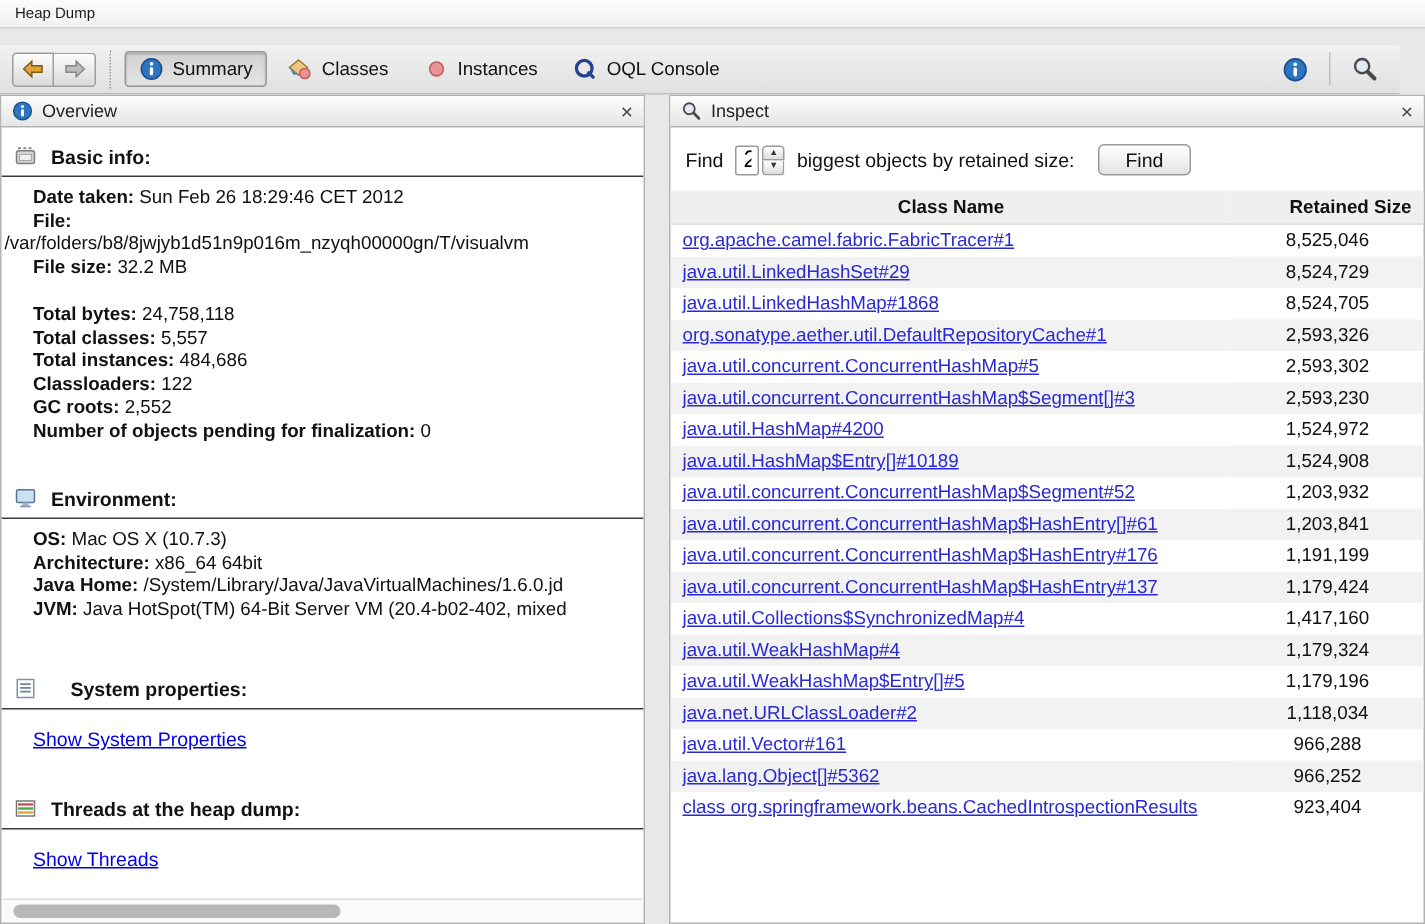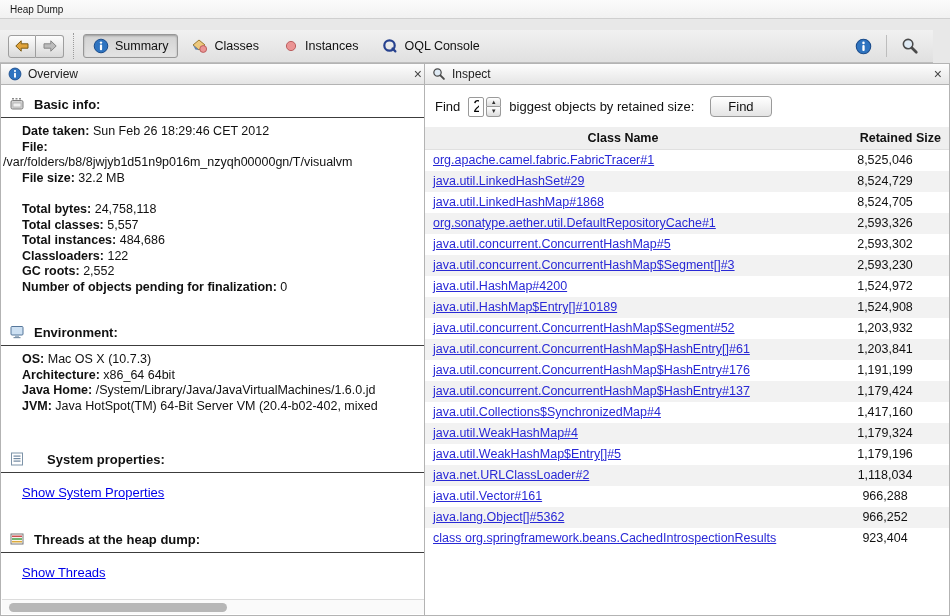--- a/index.html
+++ b/index.html
@@ -49,21 +49,21 @@
   .toolbar-right { margin-left:auto; display:flex; align-items:center; }
   .iconbtn { width:30px; height:24px; display:flex; align-items:center; justify-content:center; }
   .rsep { width:1px; height:22px; background:#bdbdbd; margin:0 8px; }
   
   .panel {
     position:absolute; top:63px; bottom:0;
     background:#fff; border:1px solid #b3b3b3;
     display:flex; flex-direction:column;
   }
   .panel.left  { left:0; width:430px; }
-  .panel.right { left:424px; right:0; }
+  .panel.right { left:446px; right:0; }
   .panel-header {
     height:21px; flex:none;
     background:linear-gradient(#fdfdfd,#e5e5e5);
     border-bottom:1px solid #b3b3b3;
     display:flex; align-items:center; gap:6px; padding:0 7px;
     font-size:12px; color:#222;
   }
   .panel-close { margin-left:auto; font-size:14px; color:#444; line-height:1; cursor:default; }
   
   .ov-content { flex:1; overflow:hidden; white-space:nowrap; padding-top:4px; position:relative; }

